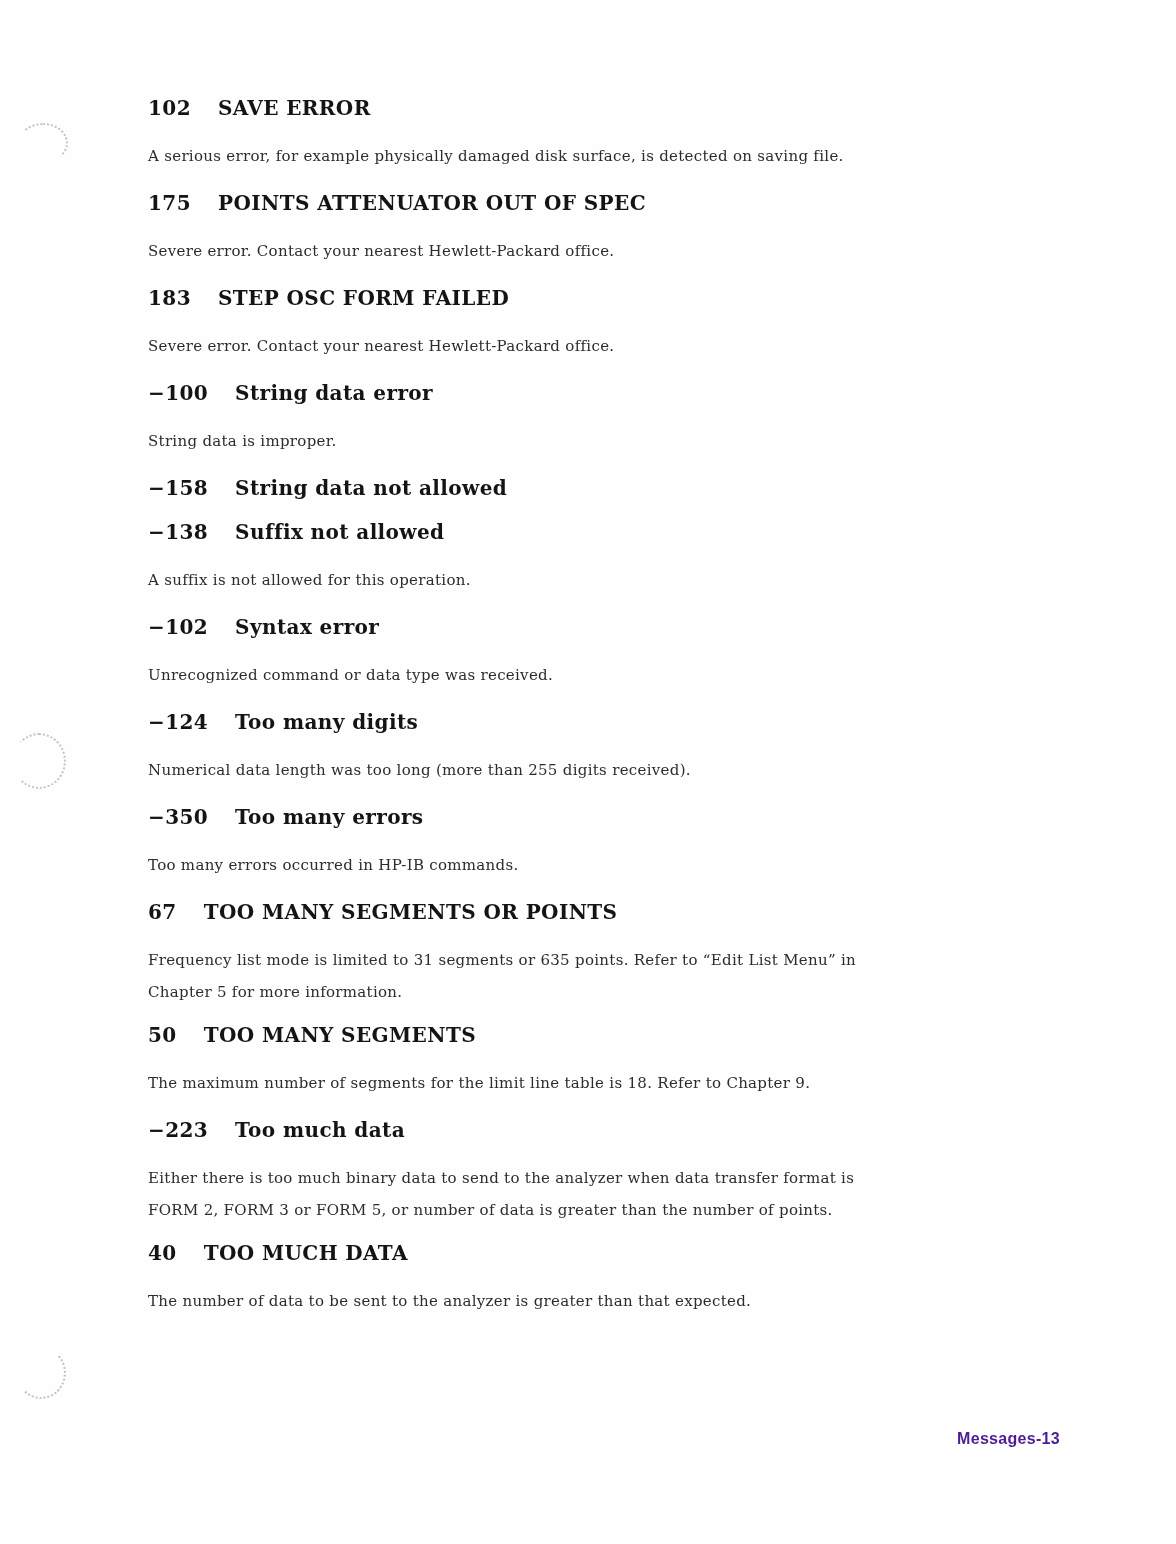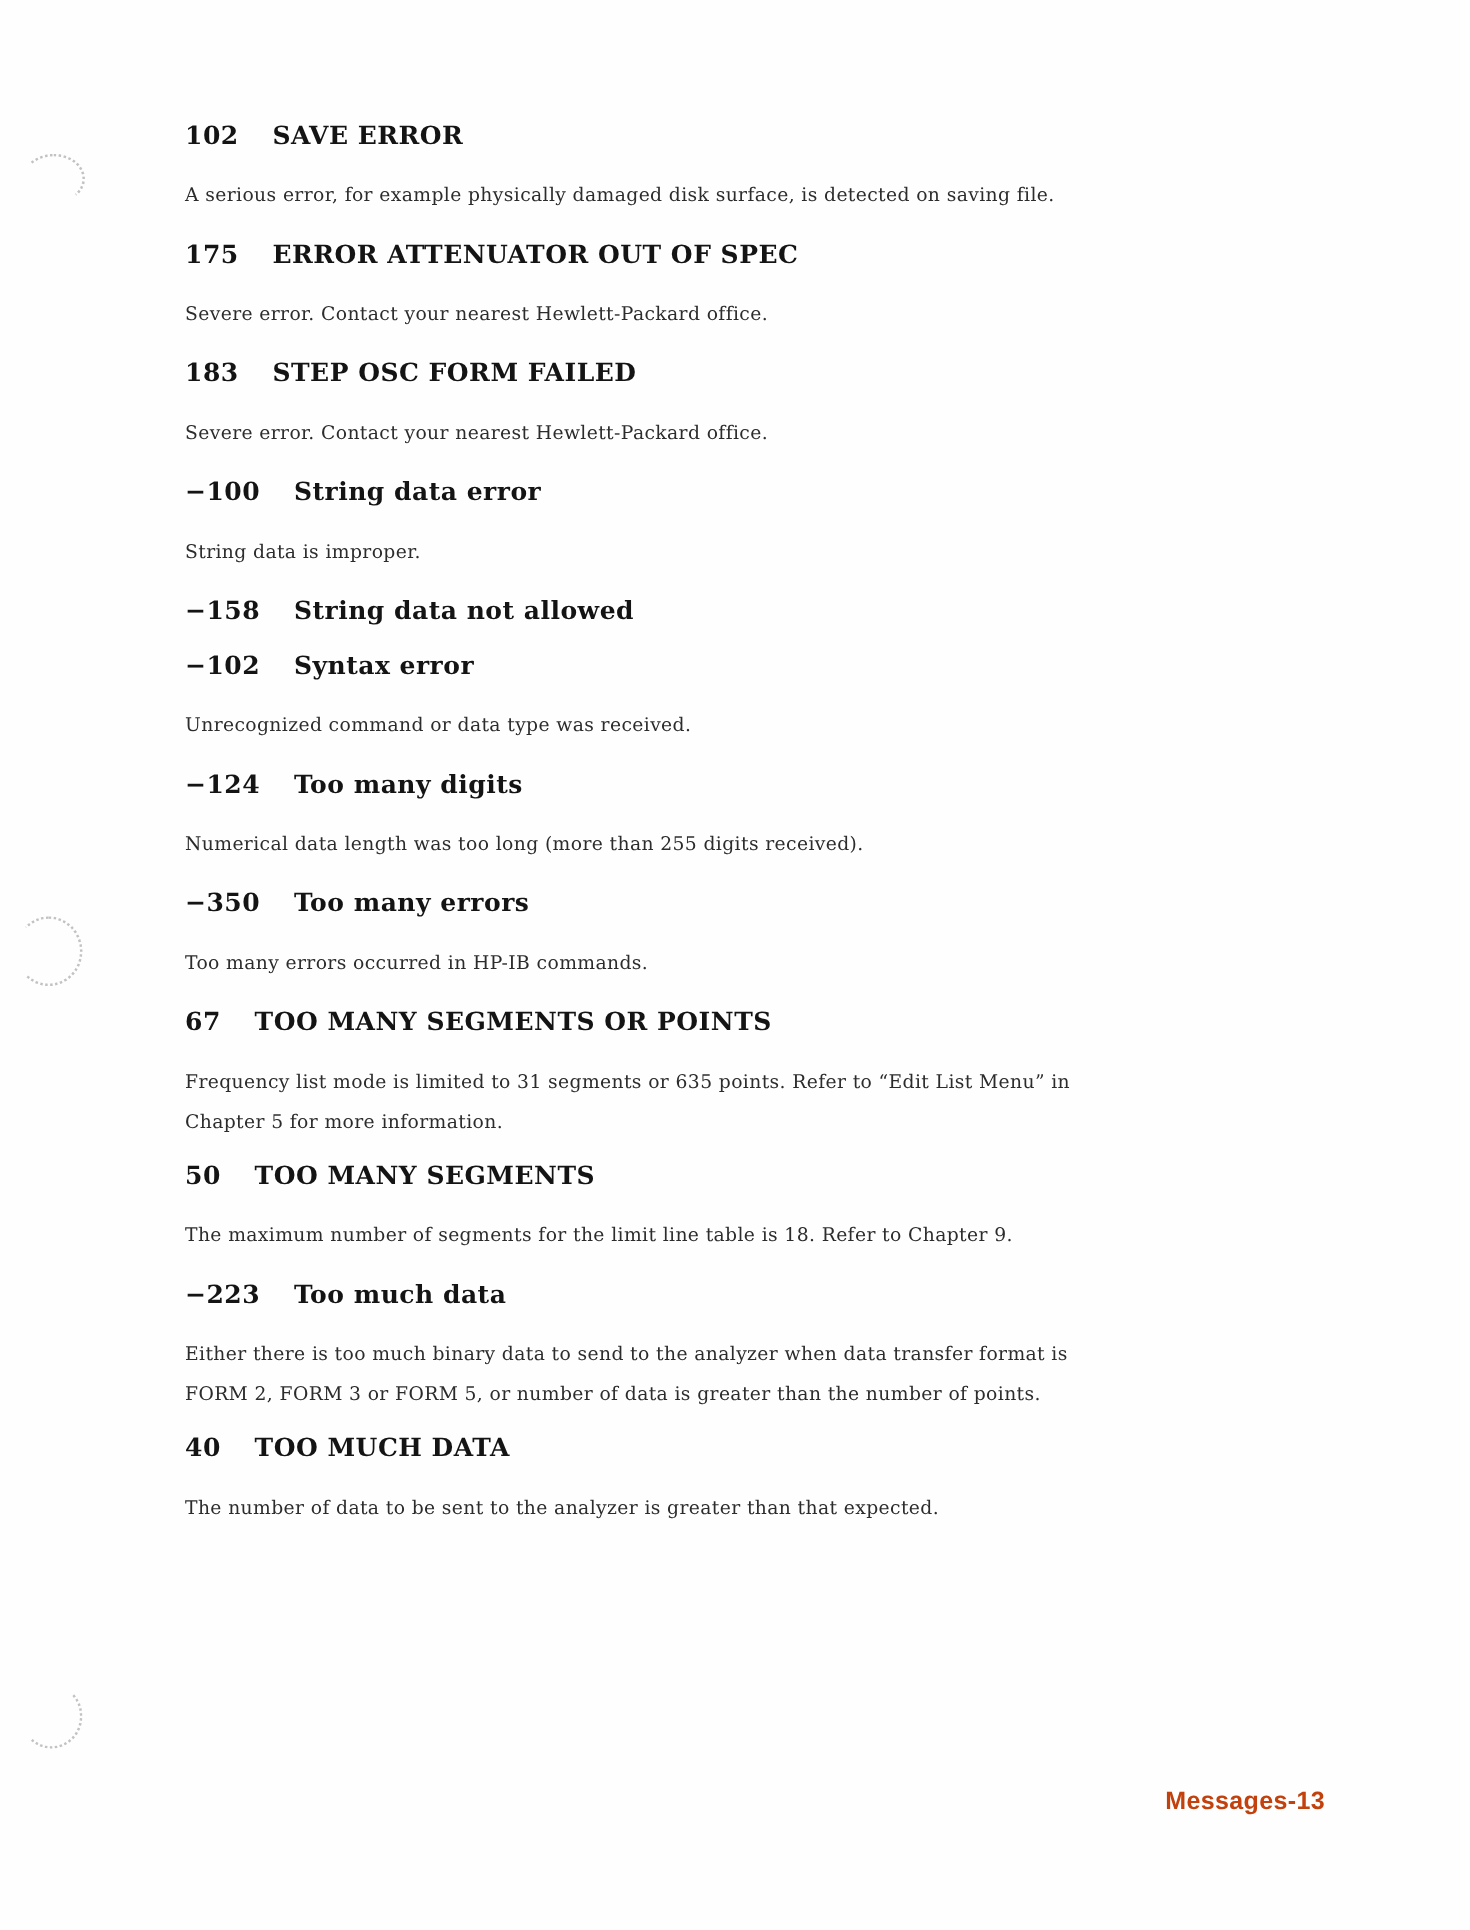--- a/index.html
+++ b/index.html
@@ -42,22 +42,22 @@
     letter-spacing: 0.3px;
     white-space: pre-line;
   }
   .msg.tight .msg-body { margin-bottom: 15px; }
   .footer {
     position: absolute;
     top: 1430px;
     right: 116px;
     font-family: "Liberation Sans", "DejaVu Sans", sans-serif;
     font-weight: bold;
-    font-size: 20px;
-    color: #c2410c;
+    font-size: 16px;
+    color: #4c1d95;
     letter-spacing: 0.3px;
   }
   
   .artifact {
     position: absolute;
     border: 2px dotted #b4b4b4;
     border-radius: 50%;
     opacity: 0.8;
   }
   .artifact.a1 {
@@ -88,38 +88,42 @@
   <div class="artifact a3"></div>
 
   <main class="content">
 
     <section class="msg">
       <h2 class="msg-heading"><span class="msg-code">102</span><span class="msg-title">SAVE ERROR</span></h2>
       <p class="msg-body">A serious error, for example physically damaged disk surface, is detected on saving file.</p>
     </section>
 
     <section class="msg">
-      <h2 class="msg-heading"><span class="msg-code">175</span><span class="msg-title">ERROR ATTENUATOR OUT OF SPEC</span></h2>
+      <h2 class="msg-heading"><span class="msg-code">175</span><span class="msg-title">POINTS ATTENUATOR OUT OF SPEC</span></h2>
       <p class="msg-body">Severe error.  Contact your nearest Hewlett-Packard office.</p>
     </section>
 
     <section class="msg">
       <h2 class="msg-heading"><span class="msg-code">183</span><span class="msg-title">STEP OSC FORM FAILED</span></h2>
       <p class="msg-body">Severe error.  Contact your nearest Hewlett-Packard office.</p>
     </section>
 
     <section class="msg">
       <h2 class="msg-heading"><span class="msg-code">−100</span><span class="msg-title">String data error</span></h2>
       <p class="msg-body">String data is improper.</p>
     </section>
 
     <section class="msg">
       <h2 class="msg-heading"><span class="msg-code">−158</span><span class="msg-title">String data not allowed</span></h2>
     </section>
 
+    <section class="msg">
+      <h2 class="msg-heading"><span class="msg-code">−138</span><span class="msg-title">Suffix not allowed</span></h2>
+      <p class="msg-body">A suffix is not allowed for this operation.</p>
+    </section>
 
     <section class="msg">
       <h2 class="msg-heading"><span class="msg-code">−102</span><span class="msg-title">Syntax error</span></h2>
       <p class="msg-body">Unrecognized command or data type was received.</p>
     </section>
 
     <section class="msg">
       <h2 class="msg-heading"><span class="msg-code">−124</span><span class="msg-title">Too many digits</span></h2>
       <p class="msg-body">Numerical data length was too long (more than 255 digits received).</p>
     </section>

